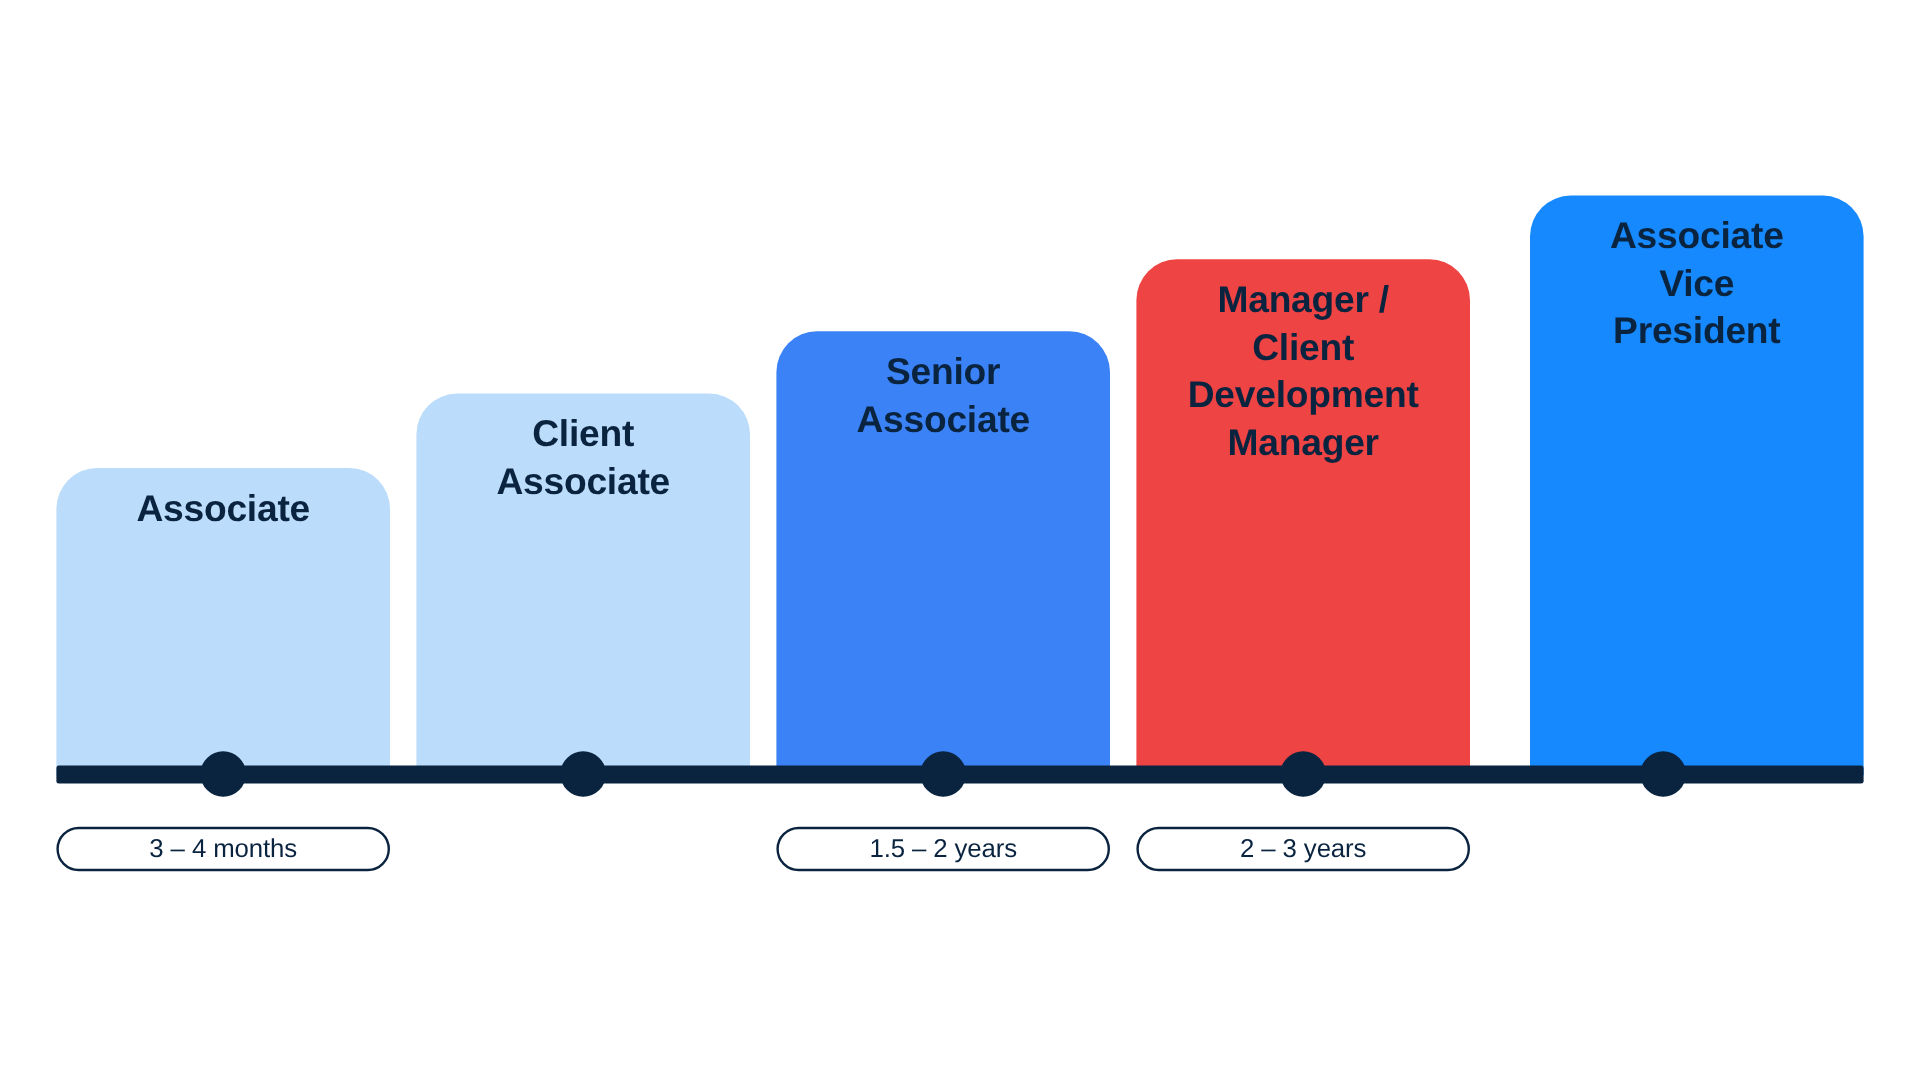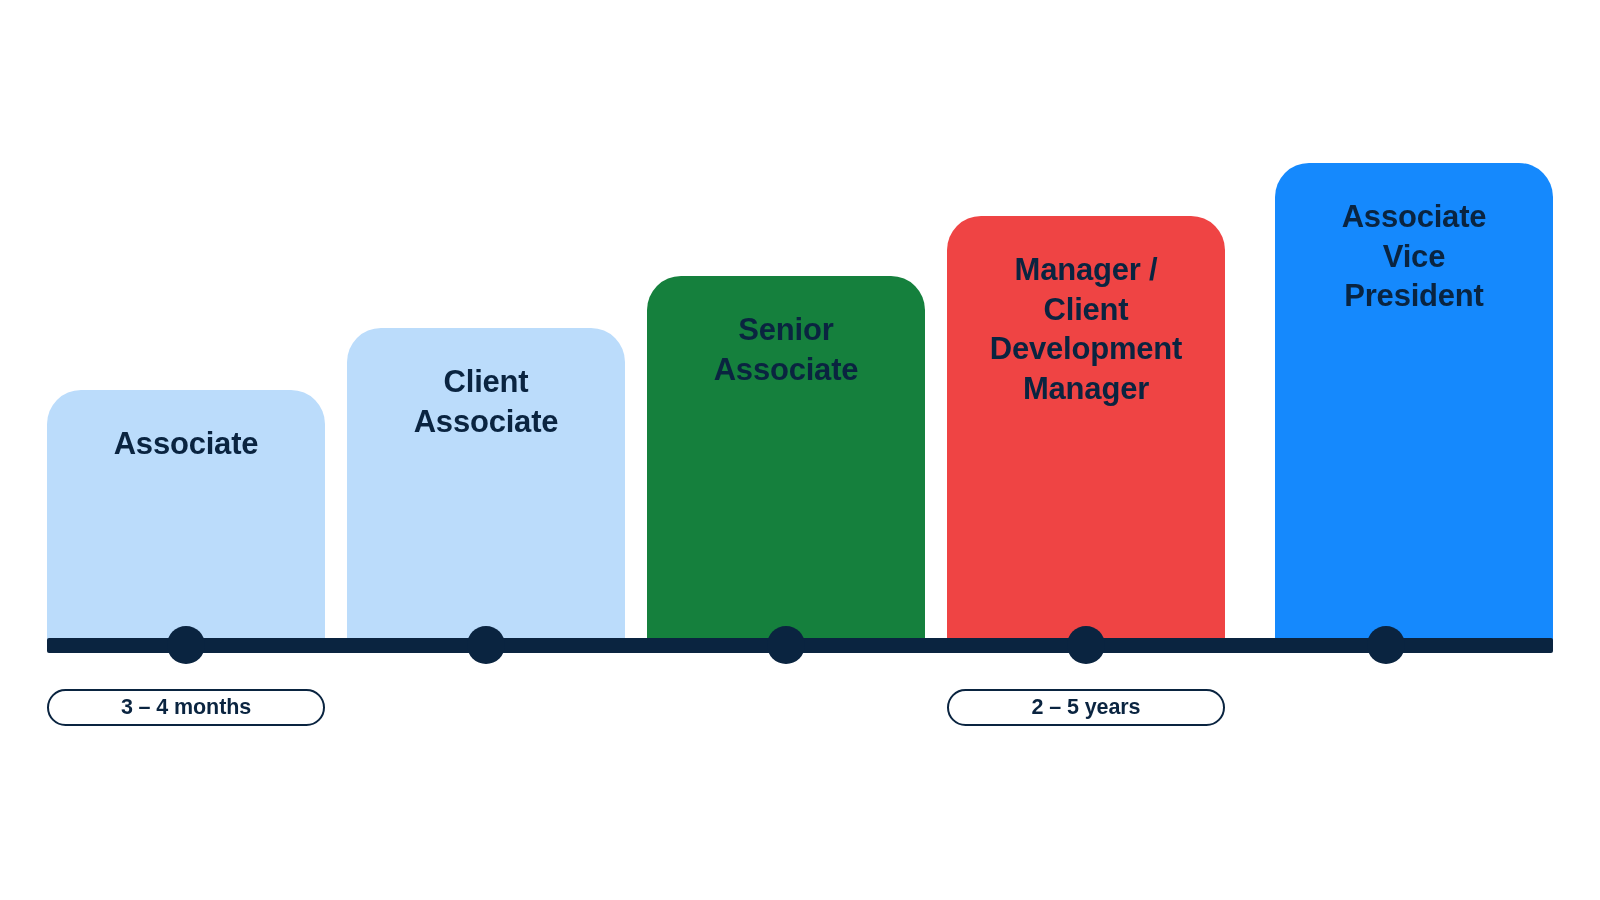--- a/index.html
+++ b/index.html
@@ -22,21 +22,21 @@
   }
 
   
   .bar {
     position: absolute;
     box-sizing: border-box;
     border-radius: 34px 34px 0 0;
     display: flex;
     align-items: flex-start;
     justify-content: center;
-    padding-top: 34px;
+    padding-top: 14px;
   }
   .bar-label {
     font-size: 31px;
     font-weight: 700;
     line-height: 1.28;
     text-align: center;
     color: #0A2440;
     letter-spacing: -0.2px;
     white-space: pre-line;
     padding: 0 10px;
@@ -72,39 +72,39 @@
     box-sizing: border-box;
     border: 2.5px solid #0A2440;
     border-radius: 999px;
     background: #ffffff;
     display: flex;
     align-items: center;
     justify-content: center;
   }
   .pill-label {
     font-size: 21.5px;
-    font-weight: 700;
+    font-weight: 400;
     color: #0A2440;
     letter-spacing: -0.1px;
     white-space: nowrap;
   }
 </style>
 </head>
 <body>
 
 <div id="stage">
 
   <div class="bar" id="bar-0" style="left: 47px; width: 278px; height: 256px; top: 390px; background: rgb(187, 220, 251);">
     <div class="bar-label">Associate</div>
   </div>
   <div class="bar" id="bar-1" style="left: 347px; width: 278px; height: 318px; top: 328px; background: rgb(187, 220, 251);">
     <div class="bar-label">Client
 Associate</div>
   </div>
-  <div class="bar" id="bar-2" style="left: 647px; width: 278px; height: 370px; top: 276px; background: #15803d;">
+  <div class="bar" id="bar-2" style="left: 647px; width: 278px; height: 370px; top: 276px; background: #3b82f6;">
     <div class="bar-label">Senior
 Associate</div>
   </div>
   <div class="bar" id="bar-3" style="left: 947px; width: 278px; height: 430px; top: 216px; background: #ef4444;">
     <div class="bar-label">Manager /
 Client
 Development
 Manager</div>
   </div>
   <div class="bar" id="bar-4" style="left: 1275px; width: 278px; height: 483px; top: 163px; background: rgb(21, 137, 253);">
@@ -117,17 +117,20 @@
 
   <div class="node-dot" id="dot-0" style="left: 186px;"></div>
   <div class="node-dot" id="dot-1" style="left: 486px;"></div>
   <div class="node-dot" id="dot-2" style="left: 786px;"></div>
   <div class="node-dot" id="dot-3" style="left: 1086px;"></div>
   <div class="node-dot" id="dot-4" style="left: 1386px;"></div>
 
   <div class="pill" id="pill-0" style="left: 47px; width: 278px;">
     <span class="pill-label">3 – 4 months</span>
   </div>
+  <div class="pill" id="pill-2" style="left: 647px; width: 278px;">
+    <span class="pill-label">1.5 – 2 years</span>
+  </div>
   <div class="pill" id="pill-3" style="left: 947px; width: 278px;">
-    <span class="pill-label">2 – 5 years</span>
+    <span class="pill-label">2 – 3 years</span>
   </div>
 
 </div>
 
 </body></html>

